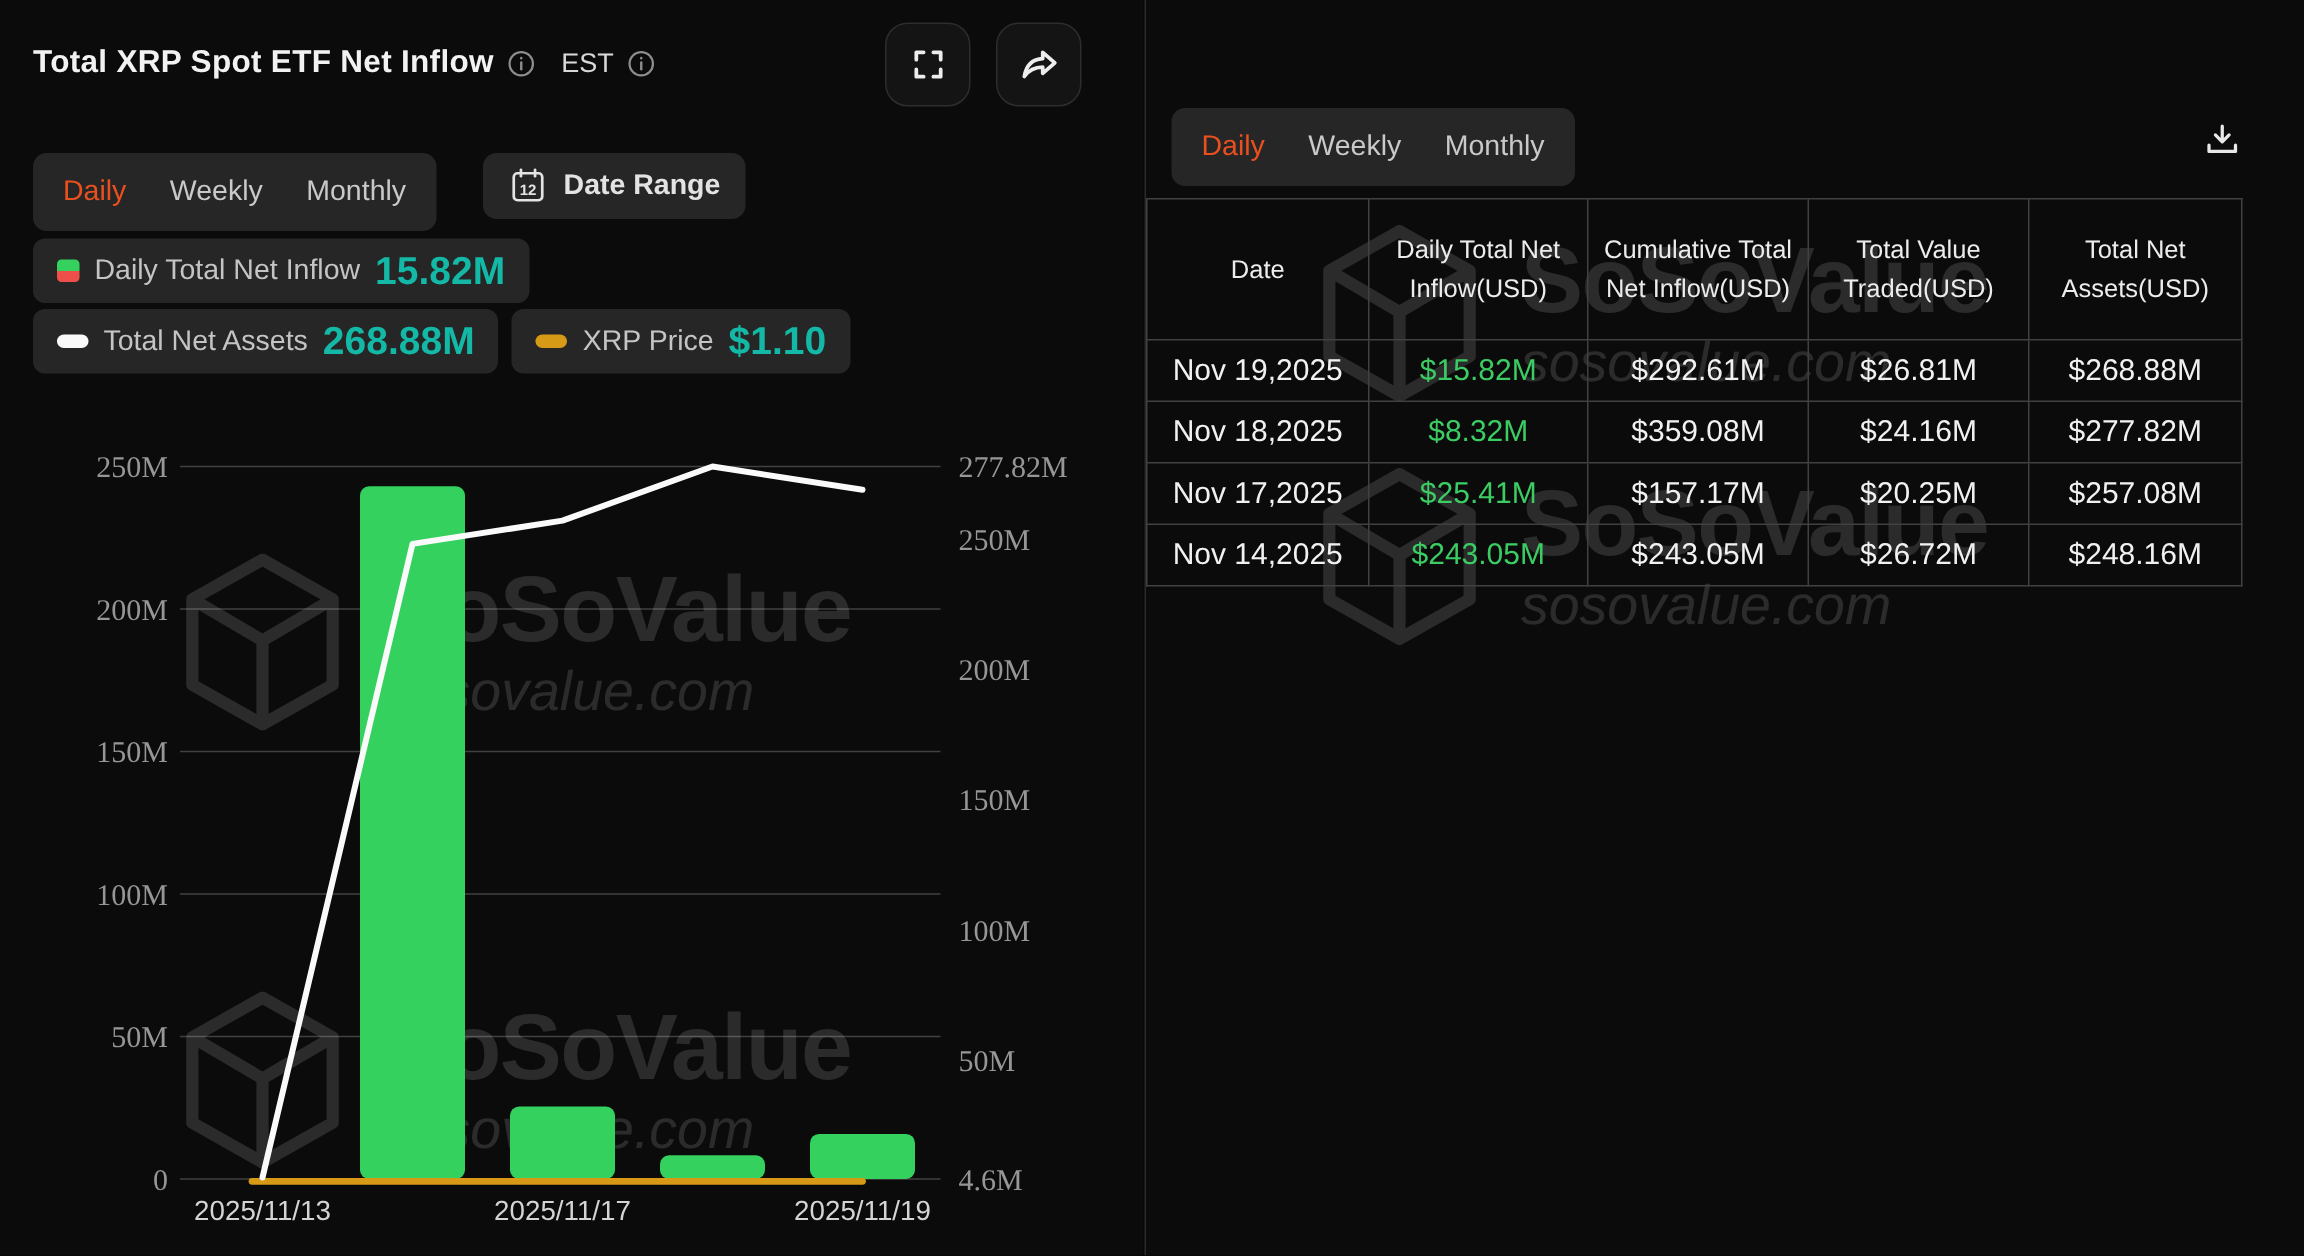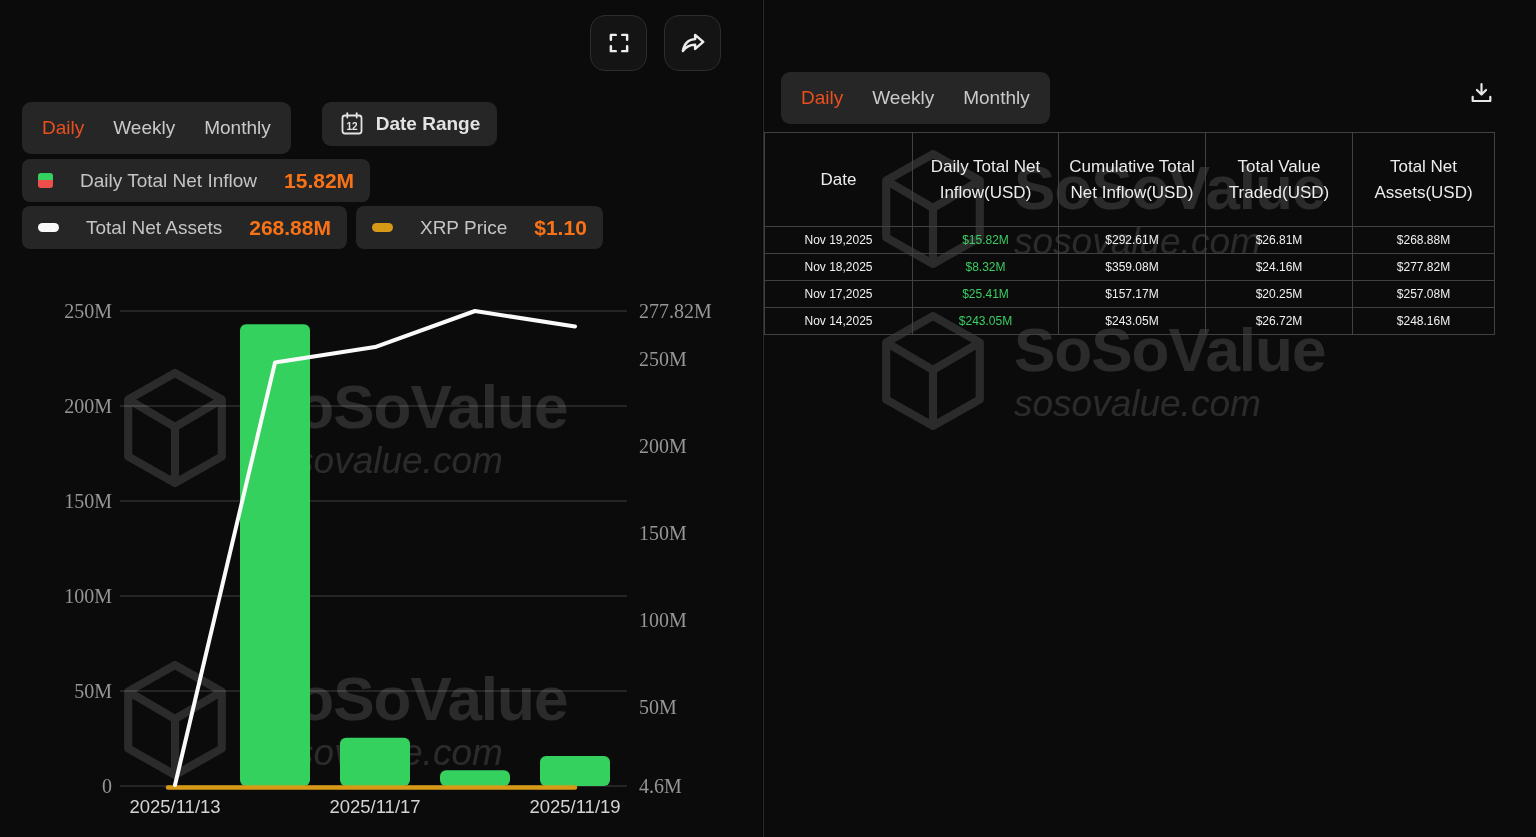--- a/index.html
+++ b/index.html
@@ -42,24 +42,24 @@
     background:#262626;border-radius:9px;cursor:pointer;}
   .date-range .lbl{font-size:19px;font-weight:bold;color:#e3e3e3;white-space:nowrap;}
   .cal-svg{width:26px;height:26px;}
   .cal-svg .s{fill:none;stroke:#e3e3e3;stroke-width:1.8;stroke-linecap:round;}
   .cal-svg text{fill:#e3e3e3;font-size:10px;font-weight:bold;font-family:"Liberation Sans",sans-serif;text-anchor:middle;}
 
   
   .legend-row{position:absolute;left:22px;display:flex;gap:9px;}
   .legend-row-1{top:159px;}
   .legend-row-2{top:206px;}
-  .legend-pill{display:inline-flex;align-items:center;gap:27px;height:43px;padding:4px 16px;
+  .legend-pill{display:inline-flex;align-items:center;gap:10px;height:43px;padding:4px 16px;
     background:#262626;border-radius:8px;cursor:pointer;}
   .lg-label{font-size:19px;color:#c4c4c4;white-space:nowrap;}
-  .lg-value{font-size:21px;font-weight:bold;color:#f97316;white-space:nowrap;}
+  .lg-value{font-size:26px;font-weight:bold;color:#14b8a6;white-space:nowrap;}
   .ic{display:inline-block;flex:0 0 auto;}
   .ic-bar{width:15px;height:15px;border-radius:3px;
     background:linear-gradient(180deg,var(--bar-green) 0 50%,var(--bar-red) 50% 100%);}
   .ic-dash-white{width:21px;height:9px;border-radius:4.5px;background:var(--line-white);}
   .ic-dash-orange{width:21px;height:9px;border-radius:4.5px;background:var(--price-orange);}
 
   
   .chart-svg{position:absolute;left:0;top:270px;width:762px;height:567px;}
   .chart-svg .grid{stroke:rgba(255,255,255,.22);stroke-width:1;}
   .chart-svg text.tick{font-family:"Liberation Serif","DejaVu Serif",serif;font-size:20px;fill:#969696;}
@@ -72,21 +72,21 @@
   .wm-logo{width:102px;height:118px;flex:0 0 auto;}
   .wm-logo path,.wm-logo polygon{fill:none;stroke:#ffffff;stroke-width:8;stroke-linejoin:round;}
   .wm-txt{display:flex;flex-direction:column;}
   .wm-brand{font-size:62px;font-weight:bold;color:#ffffff;line-height:1.05;letter-spacing:-1px;}
   .wm-domain{font-size:37px;font-style:italic;color:#ffffff;line-height:1.1;margin-top:2px;}
 
   
   .history-table{position:absolute;left:0;top:132px;width:730px;border-collapse:collapse;table-layout:fixed;}
   .history-table th,.history-table td{border:1px solid #414141;text-align:center;vertical-align:middle;}
   .history-table th{font-size:17px;font-weight:400;color:#ececec;line-height:1.5;padding:9px 6px;height:94px;}
-  .history-table td{font-size:12px;color:#f1f1f1;height:27px;padding:0 4px;white-space:nowrap;}
+  .history-table td{font-size:20px;color:#f1f1f1;height:41px;padding:0 4px;white-space:nowrap;}
   .history-table td.green{color:var(--table-green);}
 
   .download-btn{position:absolute;right:40px;top:78px;width:30px;height:30px;display:flex;align-items:center;justify-content:center;cursor:pointer;}
   .download-btn svg{stroke:#e8e8e8;fill:none;stroke-width:2.1;stroke-linecap:round;stroke-linejoin:round;}
 </style>
 </head>
 <body>
 
 <section class="panel panel-left">
 
@@ -104,20 +104,34 @@
     <svg class="wm-logo" viewBox="0 0 100 116">
       <polygon points="50,4 96,30 96,86 50,112 4,86 4,30"></polygon>
         <path d="M4,30 L50,57 L96,30 M50,57 V112"></path>
     </svg>
     <div class="wm-txt">
       <span class="wm-brand">SoSoValue</span>
       <span class="wm-domain">sosovalue.com</span>
     </div>
   </div>
 
+  <div class="title-row lp-title-row">
+    <h1>Total XRP Spot ETF Net Inflow</h1>
+    <svg class="info-svg" viewBox="0 0 19 19">
+      <circle class="o" cx="9.5" cy="9.5" r="7.8"></circle>
+        <line class="i" x1="9.5" y1="8.6" x2="9.5" y2="13.2"></line>
+        <line class="i" x1="9.5" y1="5.6" x2="9.5" y2="5.8"></line>
+    </svg>
+    <span class="est">EST</span>
+    <svg class="info-svg" viewBox="0 0 19 19">
+      <circle class="o" cx="9.5" cy="9.5" r="7.8"></circle>
+        <line class="i" x1="9.5" y1="8.6" x2="9.5" y2="13.2"></line>
+        <line class="i" x1="9.5" y1="5.6" x2="9.5" y2="5.8"></line>
+    </svg>
+  </div>
 
   <div class="icon-btn btn-fullscreen">
     <svg width="26" height="26" viewBox="0 0 24 24">
       <path d="M9 4.5H4.5V9 M15 4.5h4.5V9 M4.5 15v4.5H9 M19.5 15v4.5H15"></path>
     </svg>
   </div>
   <div class="icon-btn btn-share">
     <svg width="28" height="28" viewBox="0 0 26 26">
       <path d="M15 5.5 L22.5 12 L15 18.5 V14.6 C9.8 14.6 6.3 16.5 3.6 20.4 C4.8 13.5 8.6 9.7 15 9.4 Z"></path>
     </svg>

